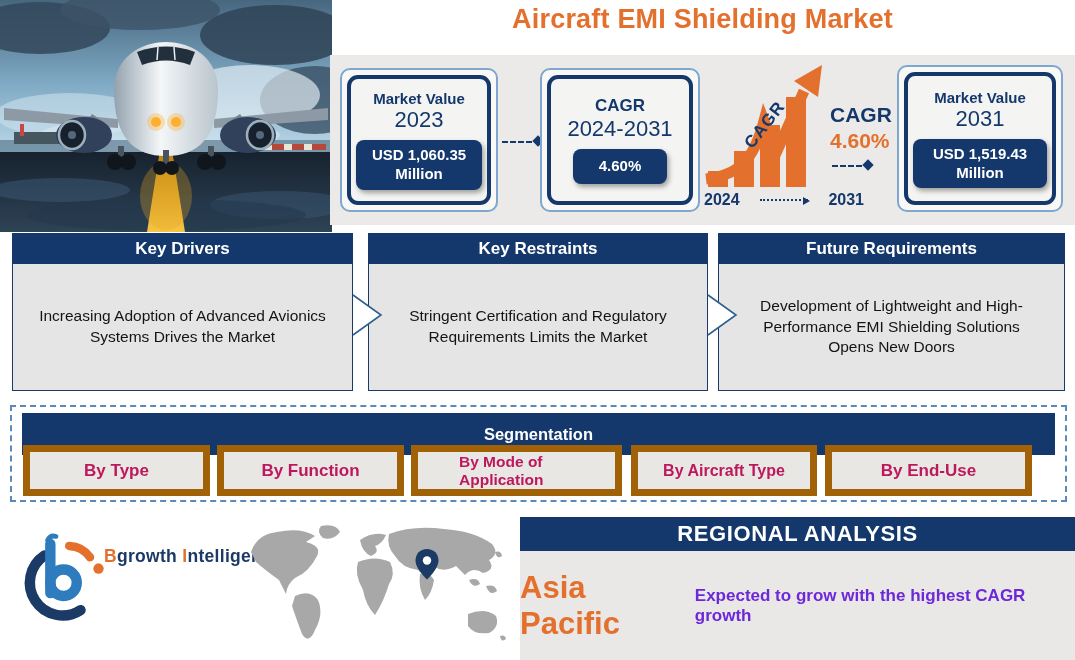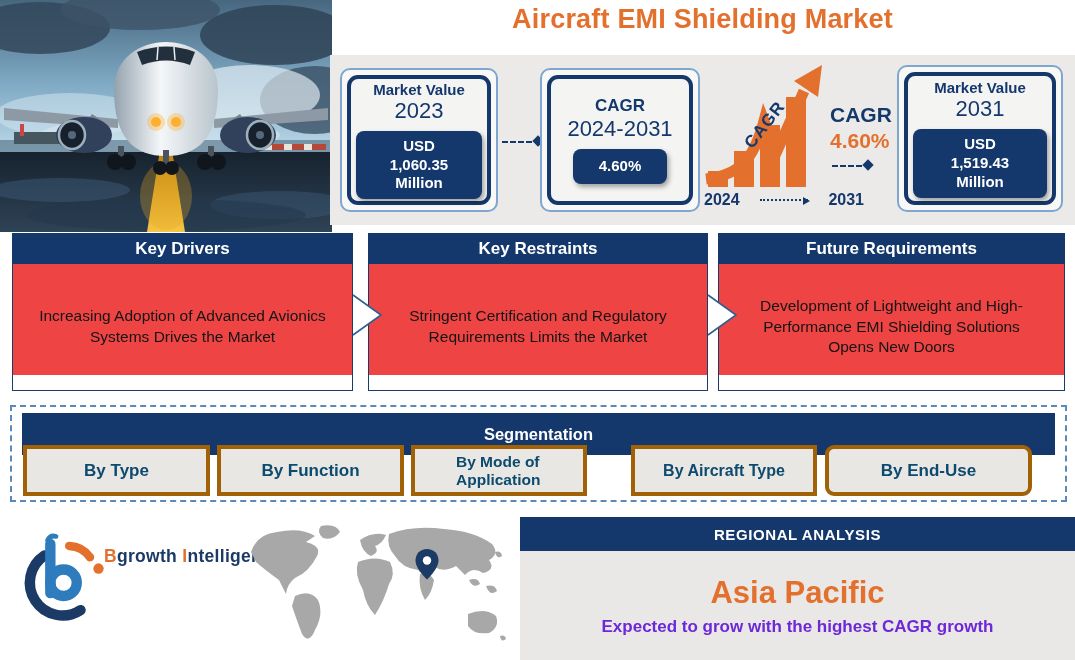--- a/index.html
+++ b/index.html
@@ -13,75 +13,75 @@
   #title{position:absolute;left:330px;top:0;width:745px;height:39px;display:flex;align-items:center;justify-content:center;
          color:#E4702E;font-size:27px;font-weight:800;letter-spacing:.2px;}
   #stats-strip{position:absolute;left:330px;top:55px;width:745px;height:170px;background:#EBEAE8;}
 
   .stat-box{position:absolute;border:2px solid #7EA6CE;border-radius:10px;background:#f8f8f7;padding:5px;}
   .stat-inner{width:100%;height:100%;border:4px solid #14386C;border-radius:11px;background:#f4f4f3;
               display:flex;flex-direction:column;align-items:center;justify-content:center;gap:2px;padding:6px 5px;}
   .stat-label{color:#14386C;font-size:15px;font-weight:600;}
   .stat-year{color:#14386C;font-size:22px;font-weight:400;line-height:1;}
   .stat-pill{margin-top:7px;background:#14386C;color:#fff;font-weight:800;font-size:15px;line-height:1.25;
-             text-align:center;border-radius:8px;padding:6px 24px;box-shadow:2px 3px 5px rgba(0,0,0,.35);}
+             text-align:center;border-radius:8px;padding:6px 5px;box-shadow:2px 3px 5px rgba(0,0,0,.35);}
   #box-2023{left:10px;top:13px;width:158px;height:144px;}
   #box-cagr{left:210px;top:13px;width:160px;height:144px;}
   #box-2031{left:567px;top:10px;width:166px;height:147px;}
 
   .connector{position:absolute;width:30px;border-top:2px dashed #14386C;}
   .connector::after{content:"";position:absolute;right:-10px;top:-6px;width:8px;height:8px;background:#14386C;transform:rotate(45deg);}
   #conn-1{left:172px;top:86px;}
 
   
   #growth{position:absolute;left:372px;top:8px;width:195px;height:162px;}
   #growth-svg{position:absolute;left:0;top:0;}
   #arrow-label{position:absolute;left:36px;top:52px;color:#14386C;font-weight:700;font-size:17px;transform:rotate(-52deg);letter-spacing:1px;}
   #cagr-head{position:absolute;left:128px;top:40px;color:#14386C;font-weight:800;font-size:21px;}
   #cagr-val{position:absolute;left:128px;top:66px;color:#E4702E;font-weight:800;font-size:21px;}
   #years{position:absolute;left:2px;top:128px;width:160px;display:flex;align-items:center;color:#14386C;font-weight:700;font-size:16px;gap:20px;}
   .yline{flex:1;border-top:2px dotted #14386C;position:relative;}
   .yline::after{content:"";position:absolute;right:-2px;top:-4px;border-left:7px solid #14386C;border-top:4px solid transparent;border-bottom:4px solid transparent;}
 
   
-  .panel{position:absolute;top:233px;height:142px;background:#ef4444;}
+  .panel{position:absolute;top:233px;height:158px;background:#e5e5e5;}
   .panel-header{height:31px;background:#14386C;color:#fff;font-weight:700;font-size:17px;display:flex;align-items:center;justify-content:center;}
   .panel-body{height:127px;border:1.5px solid #1b3a66;border-top:none;display:flex;align-items:center;justify-content:center;
               text-align:center;color:#141414;font-size:15.5px;line-height:1.35;padding:6px 22px;}
   #panel-0{left:12px;width:341px;}
   #panel-1{left:368px;width:340px;}
   #panel-2{left:718px;width:347px;}
   .chevron{position:absolute;top:293px;width:33px;height:44px;z-index:5;}
   #chev-0{left:352px;} #chev-1{left:707px;}
 
   
   #segmentation{position:absolute;left:10px;top:405px;width:1057px;height:97px;border:2px dashed #5B8AB8;background:#fff;}
   #seg-header{position:absolute;left:10px;top:6px;width:1033px;height:42px;background:#14386C;color:#fff;
               font-weight:700;font-size:16.5px;display:flex;align-items:center;justify-content:center;}
-  .seg-btn{position:absolute;top:38px;height:51px;background:#E9E7E4;border:4px solid #a16207;
-           display:flex;align-items:center;justify-content:center;color:#0c4a6e;font-weight:800;cursor:pointer;}
+  .seg-btn{position:absolute;top:38px;height:51px;background:#E9E7E4;border:7px solid #a16207;
+           display:flex;align-items:center;justify-content:center;color:#be185d;font-weight:800;cursor:pointer;}
   #seg-0{left:11px;width:187px;font-size:17px;}
   #seg-1{left:205px;width:187px;font-size:17px;}
-  #seg-2{left:399px;width:176px;font-size:15.5px;padding-left:41px;}
+  #seg-2{left:399px;width:211px;font-size:15.5px;padding-left:41px;}
   #seg-3{left:619px;width:186px;font-size:16px;}
-  #seg-4{left:813px;width:207px;font-size:17px;border-radius:9px;}
+  #seg-4{left:813px;width:207px;font-size:17px;}
 
   
   #logo{position:absolute;left:22px;top:528px;width:220px;height:104px;}
   #logo-text{position:absolute;left:82px;top:18px;}
   #brand-name{font-size:28px;font-weight:700;color:#1b3a66;letter-spacing:.5px;line-height:1.1;}
   #brand-tagline{font-size:17.5px;font-weight:600;color:#1b3a66;letter-spacing:.3px;}
   .oletter{color:#E4702E;}
 
   #map{position:absolute;left:243px;top:522px;width:272px;height:133px;}
 
   #regional-header{position:absolute;left:520px;top:517px;width:555px;height:34px;background:#14386C;color:#fff;
-                   display:flex;align-items:center;justify-content:center;font-weight:800;font-size:15px;letter-spacing:.6px;}
+                   display:flex;align-items:center;justify-content:center;font-weight:800;font-size:22px;letter-spacing:.6px;}
   #regional-body{position:absolute;left:520px;top:551px;width:555px;height:109px;background:#E9E8E6;
-                 display:flex;flex-direction:column;align-items:center;justify-content:center;gap:6px;}
+                 display:flex;flex-direction:row;align-items:center;justify-content:center;gap:6px;}
   #region-name{color:#E4702E;font-size:31px;font-weight:800;}
   #region-sub{color:#6d28d9;font-size:17px;font-weight:600;}
 </style>
 </head>
 <body>
 
 <div id="page">
 
   <svg id="photo" viewBox="0 0 332 232" preserveAspectRatio="none">
     <defs>

